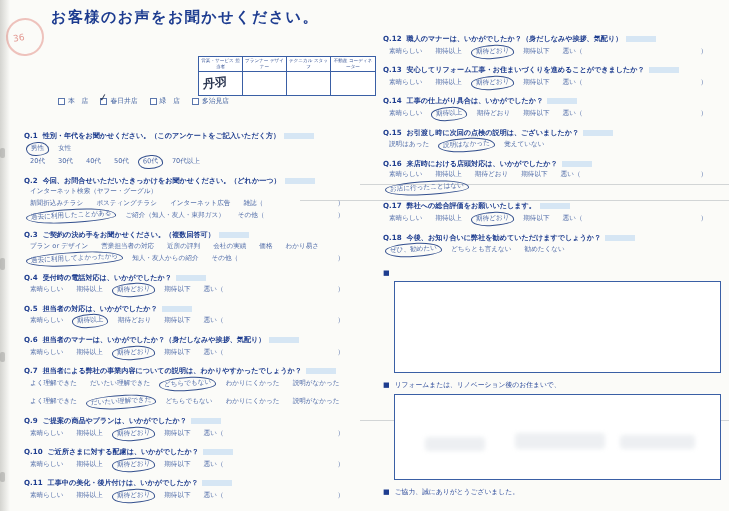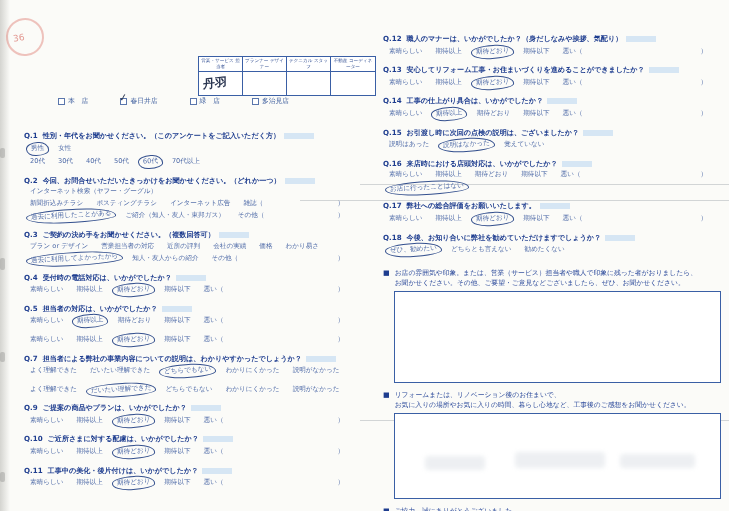--- a/index.html
+++ b/index.html
@@ -30,21 +30,21 @@
   .staff-grid{display:grid;grid-template-columns:repeat(4,1fr);}
   .staff-grid .th{font-size:4.6px;color:#3a5697;text-align:center;
     border-right:1px solid #3a5fa5;border-bottom:1px solid #3a5fa5;
     padding:1px 1px;min-height:12px;display:flex;align-items:center;justify-content:center;line-height:1.3;}
   .staff-grid .td{min-height:23px;border-right:1px solid #3a5fa5;position:relative;}
   .staff-grid .th:nth-child(4n),.staff-grid .td:nth-child(4n){border-right:none;}
   .hand{position:absolute;left:4px;top:3px;font-family:"DejaVu Serif",serif;
     font-size:12px;color:#2a3550;transform:rotate(-6deg) skewX(-6deg);font-weight:bold;}
   
   .stores{position:absolute;left:58px;top:96px;width:300px;font-size:6.8px;color:#40609f;}
-  .store-row{display:flex;gap:32px;margin-bottom:3px;align-items:center;}
+  .store-row{display:flex;gap:12px;margin-bottom:3px;align-items:center;}
   .store{display:inline-flex;align-items:center;gap:3px;white-space:nowrap;}
   .cb{width:5px;height:5px;border:1px solid #5a76ac;display:inline-block;position:relative;background:#fff;}
   .chk{position:absolute;left:-2px;top:-7px;font-size:10px;font-weight:bold;color:#2a3550;transform:rotate(-8deg);}
   
   .col{position:absolute;}
   .col.left{left:24px;top:124px;width:334px;}
   .col.right{left:383px;top:27px;width:338px;}
   .q{margin-bottom:5px;}
   .qt{font-size:7.1px;font-weight:bold;color:#1e3d8f;white-space:nowrap;line-height:1.5;margin-top:7px;}
   .qid{margin-right:5px;}
@@ -76,20 +76,21 @@
   <div class="smudge" style="left:0;top:352px;width:5px;height:10px;"></div>
   <div class="smudge" style="left:0;top:472px;width:5px;height:10px;"></div>
   <div class="scanline" style="left:360px;top:184px;width:369px;"></div>
   <div class="scanline" style="left:300px;top:200px;width:429px;"></div>
   <div class="scanline" style="left:360px;top:420px;width:369px;"></div>
 
   <div class="stamp">
     <span>36</span>
   </div>
 
+  <h1 class="title">お客様のお声をお聞かせください。</h1>
 
   <div class="staff-table">
     <div class="staff-grid" id="staff-grid">
         <div class="th">営業・サービス 担当者</div>
         <div class="th">プランナー デザイナー</div>
         <div class="th">テクニカル スタッフ</div>
         <div class="th">不動産 コーディネーター</div>
         <div class="td">
           <span class="hand">丹羽</span>
         </div>
@@ -190,20 +191,21 @@
         <div class="opts">
           <span class="opt">素晴らしい</span>
           <span class="opt circ">期待以上</span>
           <span class="opt">期待どおり</span>
           <span class="opt">期待以下</span>
           <span class="opt">悪い（</span>
           <span class="opt right">）</span>
         </div>
       </div>
       <div class="q">
+        <div class="qt"><span class="qid">Q.6</span><span>担当者のマナーは、いかがでしたか？（身だしなみや挨拶、気配り）</span><span class="hl"></span></div>
         <div class="opts">
           <span class="opt">素晴らしい</span>
           <span class="opt">期待以上</span>
           <span class="opt circ">期待どおり</span>
           <span class="opt">期待以下</span>
           <span class="opt">悪い（</span>
           <span class="opt right">）</span>
         </div>
       </div>
       <div class="q">
@@ -334,34 +336,29 @@
             <span class="opt circ">ぜひ、勧めたい</span>
             <span class="opt">どちらとも言えない</span>
             <span class="opt">勧めたくない</span>
           </div>
         </div>
       </div>
 
     <div class="section">
       <div class="sec-head">
         <span class="sq">■</span>
-        <span>
-          <span>お店の雰囲気や印象。または、営業（サービス）担当者や職人で印象に残った者がおりましたら、</span><br>
-          <span>お聞かせください。その他、ご要望・ご意見などございましたら、ぜひ、お聞かせください。</span>
-        </span>
       </div>
       <div class="freebox"></div>
     </div>
 
     <div class="section" style="margin-top:7px;">
       <div class="sec-head">
         <span class="sq">■</span>
         <span>
           <span>リフォームまたは、リノベーション後のお住まいで、</span><br>
-          <span>お気に入りの場所やお気に入りの時間、暮らし心地など、工事後のご感想をお聞かせください。</span>
         </span>
       </div>
       <div class="freebox second">
         <div class="ghost" style="left:30px;top:42px;width:60px;height:14px;"></div>
         <div class="ghost" style="left:120px;top:38px;width:90px;height:16px;"></div>
         <div class="ghost" style="left:225px;top:40px;width:75px;height:14px;"></div>
       </div>
     </div>
 
     <div class="sec-head footer-line">

